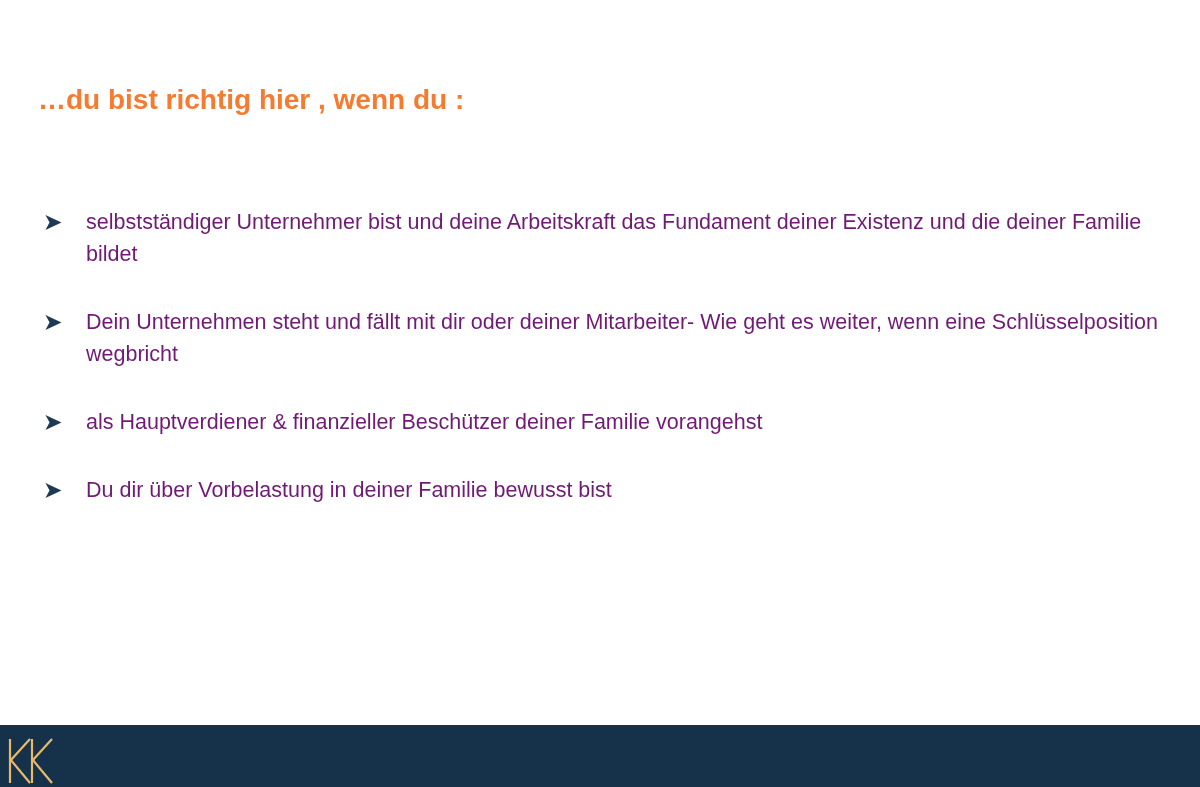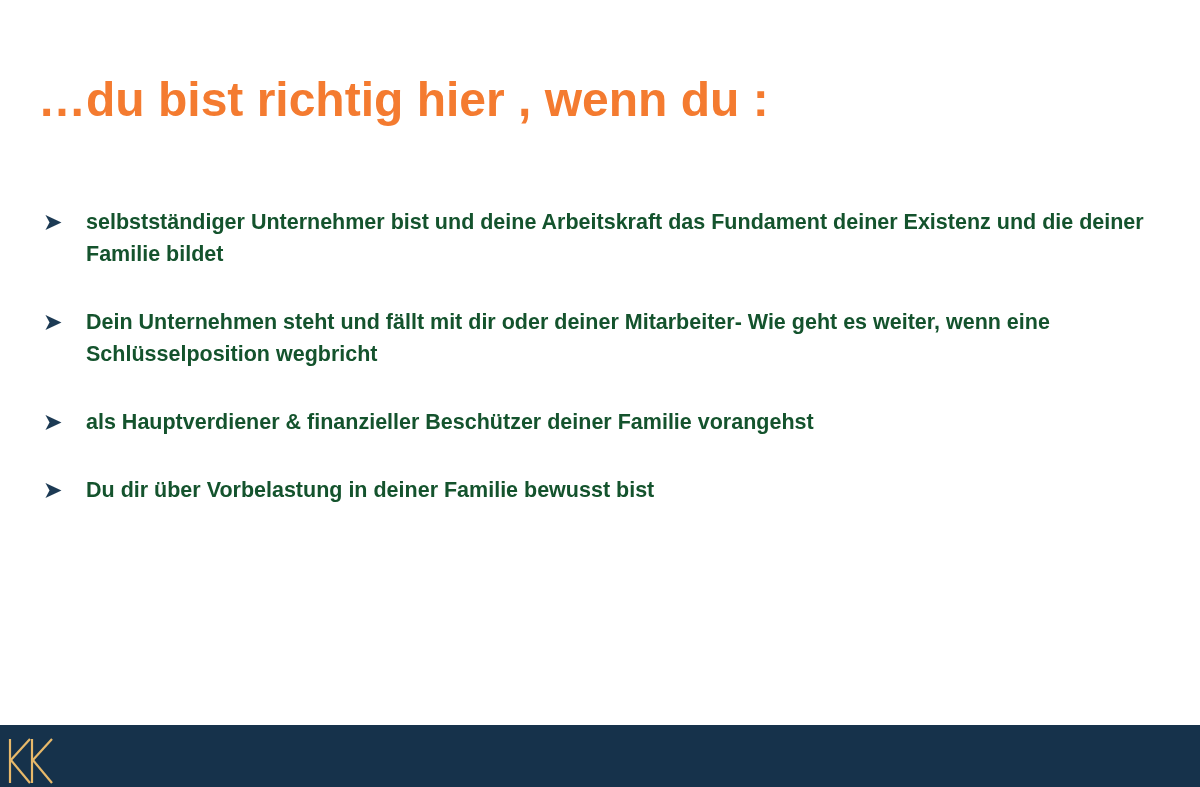--- a/index.html
+++ b/index.html
@@ -16,22 +16,22 @@
   .slide {
     position: relative;
     width: 1200px;
     height: 787px;
     background: #ffffff;
     box-sizing: border-box;
   }
   .slide-title {
     position: absolute;
     left: 38px;
-    top: 72px;
-    font-size: 48px;
+    top: 84px;
+    font-size: 28px;
     font-weight: bold;
     color: #f47b30;
     letter-spacing: 0px;
     white-space: nowrap;
   }
   .bullet-list {
     position: absolute;
     left: 38px;
     top: 206px;
     width: 1130px;
@@ -50,23 +50,23 @@
     color: #1c3a54;
     font-size: 21px;
     font-weight: bold;
     line-height: 32px;
     text-align: left;
     padding-left: 6px;
     box-sizing: border-box;
   }
   .bullet-text {
     flex: 1 1 auto;
-    color: #14532d;
+    color: #701a75;
     font-size: 21.5px;
-    font-weight: bold;
+    font-weight: normal;
     line-height: 32px;
   }
   .footer-bar {
     position: absolute;
     left: 0;
     bottom: 0;
     width: 1200px;
     height: 62px;
     background: #16324b;
   }

